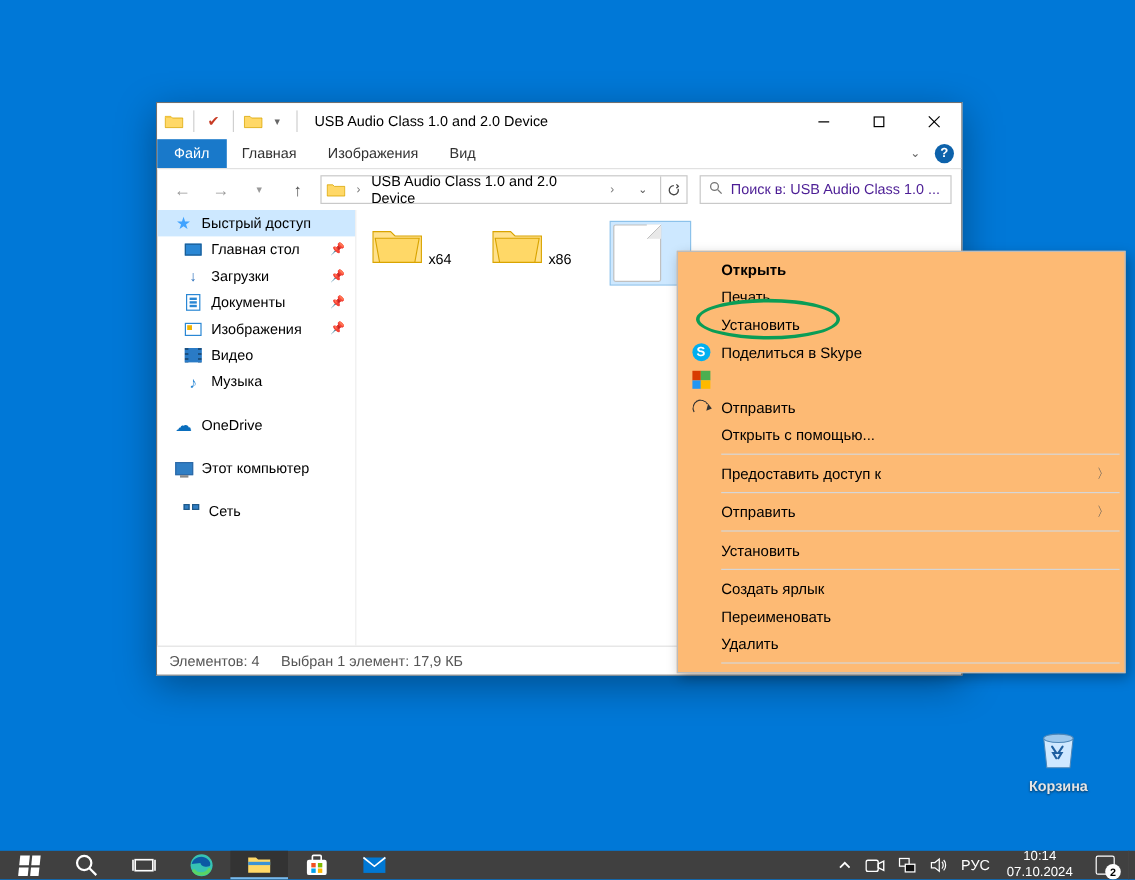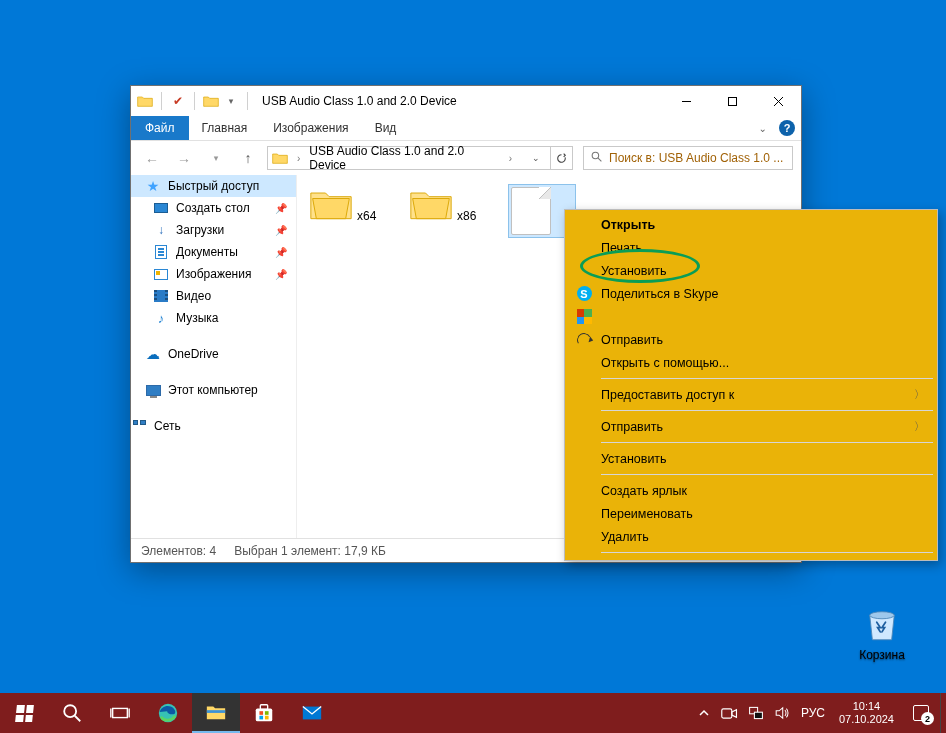--- a/index.html
+++ b/index.html
@@ -34,21 +34,21 @@
 
   
   .navrow  { height:34px; display:flex; align-items:center; gap:6px; padding:0 8px; }
   .nav-arrow { width:26px; height:26px; display:flex; align-items:center; justify-content:center; color:#999; font-size:14px; }
   .nav-arrow.up { color:#555; }
   .addressbar { flex:1; height:24px; border:1px solid #c9c9c9; display:flex; align-items:center; font-size:12px; padding-left:4px; gap:4px; }
   .addressbar .crumb-sep { color:#777; font-size:10px; padding:0 5px; }
   .addr-btn { width:22px; height:22px; display:flex; align-items:center; justify-content:center; color:#555; }
   .addr-btn.refresh { border-left:1px solid #c9c9c9; }
   .addr-btn.chev { }
-  .searchbox { width:210px; height:24px; border:1px solid #c9c9c9; display:flex; align-items:center; font-size:12px; color:#a16207; padding:0 6px; gap:6px; margin-left:4px; }
+  .searchbox { width:210px; height:24px; border:1px solid #c9c9c9; display:flex; align-items:center; font-size:12px; color:#4c1d95; padding:0 6px; gap:6px; margin-left:4px; }
 
   
   .explorer-body { position:absolute; top:89px; bottom:24px; left:0; right:0; display:flex; }
   .navpane { width:166px; border-right:1px solid #eee; overflow:hidden; font-size:12px; }
   .navpane .item { display:flex; align-items:center; height:22px; padding-left:22px; gap:7px; white-space:nowrap; }
   .navpane .item.quick { background:#cde8ff; padding-left:14px; }
   .navpane .item .pin { margin-left:auto; margin-right:8px; color:#888; font-size:10px; }
   .navpane .spacer14 { height:14px; }
   .navpane-icon { width:16px; height:16px; display:flex; align-items:center; justify-content:center; }
   .star-quick { color:#40a3ff; font-size:14px; }
@@ -77,45 +77,45 @@
   .bigfolder svg { width:44px; height:38px; }
   .printerstack { width:44px; height:42px; position:relative; }
   .inf-file { width:40px; height:48px; background:#fff; border:1px solid #c0c0c0; border-radius:2px; position:relative; }
   .inf-file::before { content:""; position:absolute; right:-1px; top:-1px; width:12px; height:12px; background:linear-gradient(135deg,#fff 0 48%,#c0c0c0 48% 52%, #e8e8e8 52%); }
 
   
   .statusbar { position:absolute; left:0; right:0; bottom:0; height:24px; display:flex; align-items:center; padding:0 10px; gap:18px; font-size:12px; color:#555; border-top:1px solid #e1e1e1; background:#fff; }
 
   
   .ctxmenu {
-    position:absolute; left:564px; top:209px; width:374px; background:#eab308;
+    position:absolute; left:564px; top:209px; width:374px; background:#fdba74;
     border:1px solid #bcbcbc; box-shadow:3px 4px 10px rgba(0,0,0,.3);
     font-size:12.5px; padding:3px 2px;
   }
   .ctx-row { height:23px; display:flex; align-items:center; padding-left:34px; position:relative; }
   .ctx-row.bold { font-weight:600; }
   .ctx-sep { height:1px; background:#d6d6d6; margin:4px 2px 4px 34px; }
   .ctx-arrow { position:absolute; right:10px; font-size:11px; color:#555; }
   .ctx-icn { position:absolute; left:8px; width:18px; height:18px; display:flex; align-items:center; justify-content:center; }
   .skype-dot { width:15px; height:15px; border-radius:50%; background:#00aff0; color:#fff; font-weight:bold; display:flex;align-items:center;justify-content:center;font-size:11px; }
   .shield4 { width:15px;height:15px;display:grid;grid-template:1fr 1fr/1fr 1fr; }
   .shield4 span:nth-child(1){background:#d83b01}.shield4 span:nth-child(2){background:#4caf50}
   .shield4 span:nth-child(3){background:#2196f3}.shield4 span:nth-child(4){background:#ffb900}
   .share-arc { width:14px;height:14px;border:1.5px solid #333;border-radius:50%;border-right-color:transparent;border-bottom-color:transparent;transform:rotate(15deg);position:relative; }
   .share-arc::after{content:"";position:absolute;right:-3px;top:1px;border-left:4px solid #333;border-top:3px solid transparent;border-bottom:3px solid transparent;}
 
   .circle-annot { position:absolute; left:580px; top:249px; width:120px; height:34px; border:3px solid #0a9d56; border-radius:50%; pointer-events:none; z-index:50; }
 
   
   .recycle { position:absolute; right:30px; top:603px; width:68px; display:flex; flex-direction:column; align-items:center; gap:3px; }
-  .recycle .lbl { color:#000000; font-size:12px; text-shadow:0 1px 2px rgba(0,0,0,.6); }
+  .recycle .lbl { color:#e5e5e5; font-size:12px; text-shadow:0 1px 2px rgba(0,0,0,.6);font-weight:bold; }
   .bin-svg { width:42px; height:42px; }
 
   
-  .taskbar { position:absolute; left:0; right:0; bottom:0; height:40px; background:#7f1d1d; display:flex; align-items:stretch; }
+  .taskbar { position:absolute; left:0; right:0; bottom:0; height:24px; background:#404040; display:flex; align-items:stretch; }
   .tbtn { width:48px; display:flex; align-items:center; justify-content:center; color:#fff; }
   .tbtn.active { background:#333; border-bottom:2px solid #76b9ed; }
   .win-logo { display:grid; grid-template:1fr 1fr/1fr 1fr; width:17px; height:17px; gap:2px; transform:skewX(-6deg); }
   .win-logo span { background:#fff; }
   .task-ico { width:22px; height:22px; }
   .systray { margin-left:auto; display:flex; align-items:center; color:#fff; }
   .tray-ic { width:26px; display:flex; align-items:center; justify-content:center; font-size:14px; }
   .lang { font-size:12px; padding:0 6px; }
   .clock { font-size:11px; line-height:1.15; text-align:center; padding:0 8px; }
   .notif { width:38px; display:flex; align-items:center; justify-content:center; }
@@ -220,21 +220,21 @@
 
     <div class="navpane">
       <div class="item quick">
         <span class="navpane-icon star-quick">★</span>
         <span>Быстрый доступ</span>
       </div>
       <div class="item">
         <span class="navpane-icon">
             <span class="desktop-ico"></span>
           </span>
-        <span>Создать стол</span>
+        <span>Главная стол</span>
         <span class="pin">📌</span>
       </div>
       <div class="item">
         <span class="navpane-icon dl-arrow">↓</span>
         <span>Загрузки</span>
         <span class="pin">📌</span>
       </div>
       <div class="item">
         <span class="navpane-icon">
             <span class="doc-lines"></span>
@@ -265,21 +265,21 @@
         <span>OneDrive</span>
       </div>
       <div class="spacer14"></div>
       <div class="item" style="padding-left:14px">
         <span class="navpane-icon">
             <span class="pc-ico"></span>
           </span>
         <span>Этот компьютер</span>
       </div>
       <div class="spacer14"></div>
-      <div class="item" style="padding-left:0">
+      <div class="item" style="padding-left:20px">
         <span class="navpane-icon">
             <span class="net-ico">
               <span></span>
               <span></span>
             </span>
           </span>
         <span>Сеть</span>
       </div>
     </div>
 

